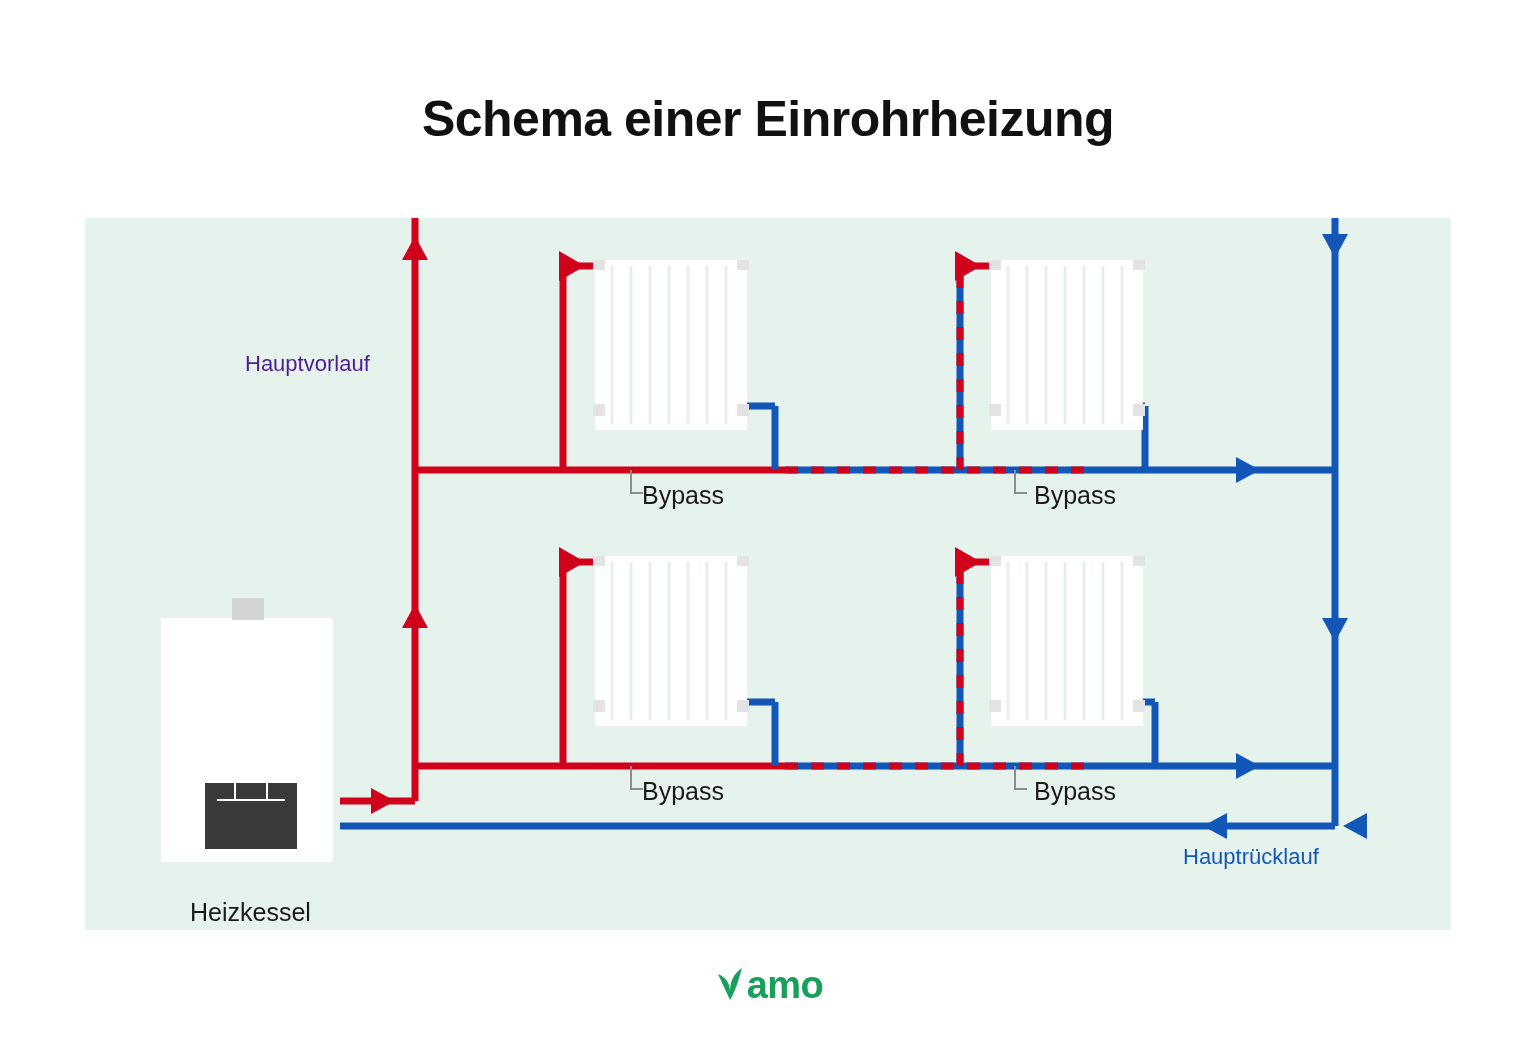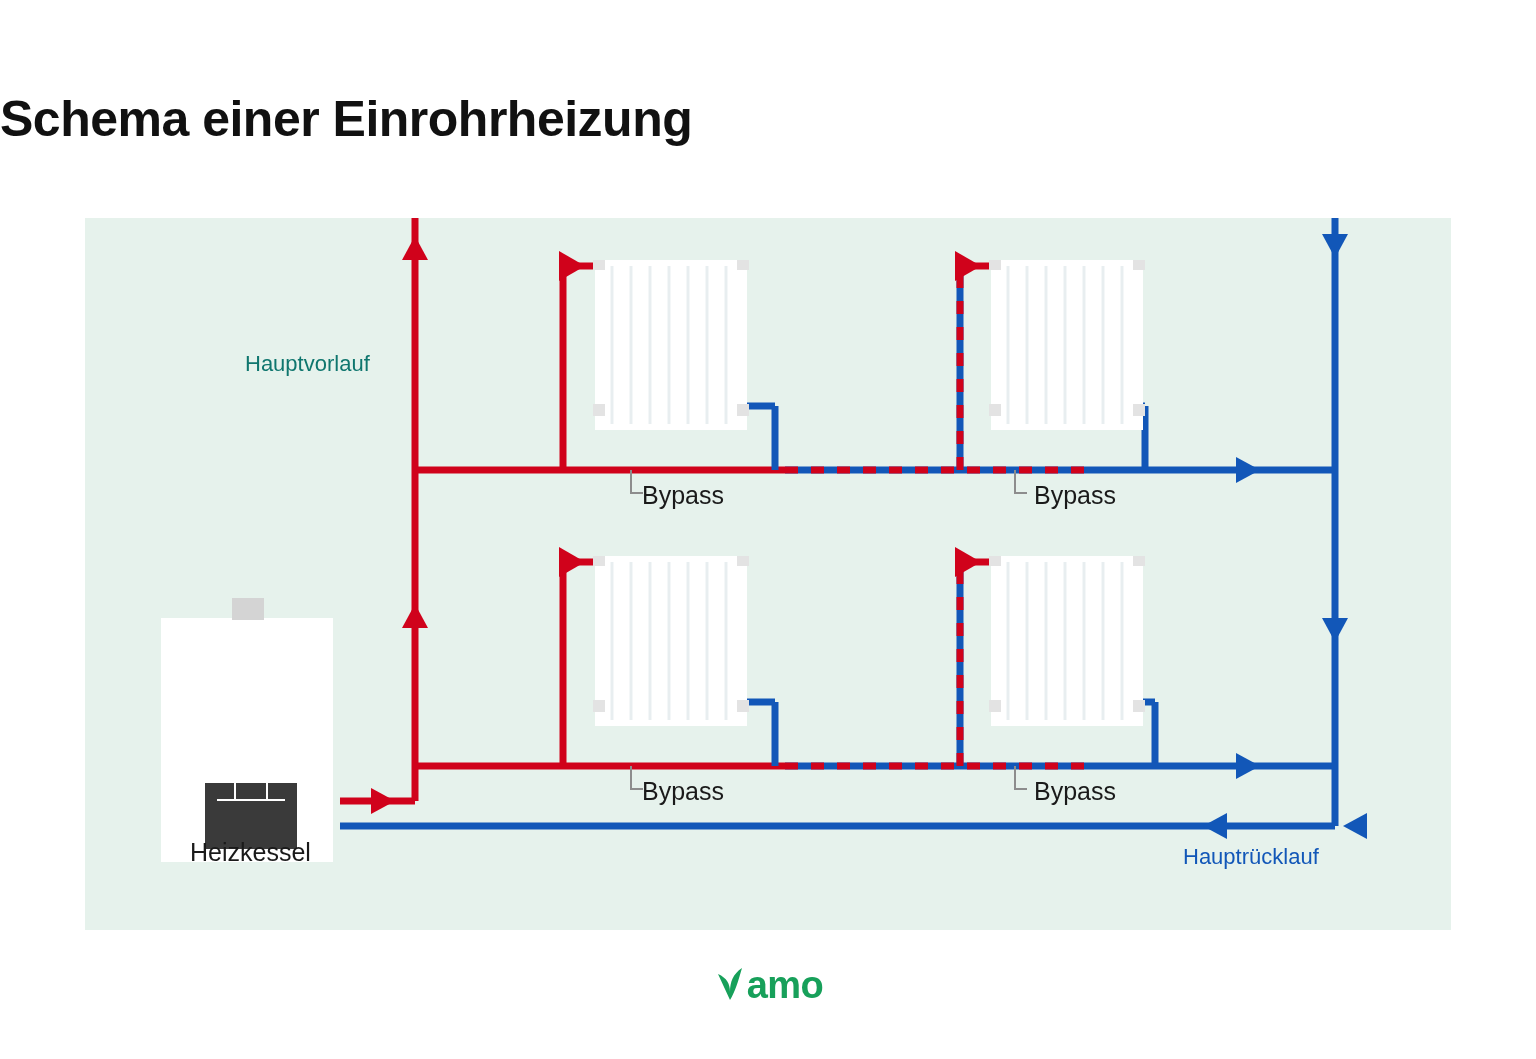--- a/index.html
+++ b/index.html
@@ -12,21 +12,21 @@
     height: 1059px;
     font-family: "Liberation Sans", sans-serif;
     position: relative;
     overflow: hidden;
   }
   #page-title {
     position: absolute;
     top: 90px;
     left: 0;
     width: 1536px;
-    text-align: left;
+    text-align: center;
     font-size: 50px;
     font-weight: bold;
     color: #111111;
     letter-spacing: -0.5px;
   }
   #diagram-panel {
     position: absolute;
     left: 85px;
     top: 218px;
     width: 1366px;
@@ -38,21 +38,21 @@
     left: 0;
     top: 0;
   }
   .lbl {
     position: absolute;
     font-size: 25px;
     color: #1a1a1a;
     white-space: nowrap;
   }
   .lbl-vorlauf {
-    color: #0f766e;
+    color: #4c1d95;
     font-size: 22px;
   }
   .lbl-ruecklauf {
     color: #1257b8;
     font-size: 22px;
   }
   #footer-logo {
     position: absolute;
     left: 0;
     top: 962px;
@@ -239,21 +239,21 @@
       <g stroke="#ffffff" stroke-width="2">
         <line x1="150" y1="565" x2="150" y2="582"></line>
         <line x1="182" y1="565" x2="182" y2="582"></line>
         <line x1="132" y1="582" x2="200" y2="582"></line>
       </g>
     </g>
   </svg>
 
   <div class="lbl lbl-vorlauf" style="left:160px; top:133px;">Hauptvorlauf</div>
   <div class="lbl lbl-ruecklauf" style="left:1098px; top:626px;">Hauptrücklauf</div>
-  <div class="lbl" style="left:105px; top:620px;">Heizkessel</div>
+  <div class="lbl" style="left:105px; top:680px;">Heizkessel</div>
 
   <div class="lbl" style="left:557px; top:263px;">Bypass</div>
   <div class="lbl" style="left:949px; top:263px;">Bypass</div>
   <div class="lbl" style="left:557px; top:559px;">Bypass</div>
   <div class="lbl" style="left:949px; top:559px;">Bypass</div>
 
 </div>
 
 <div id="footer-logo">
   <span class="leaf">

